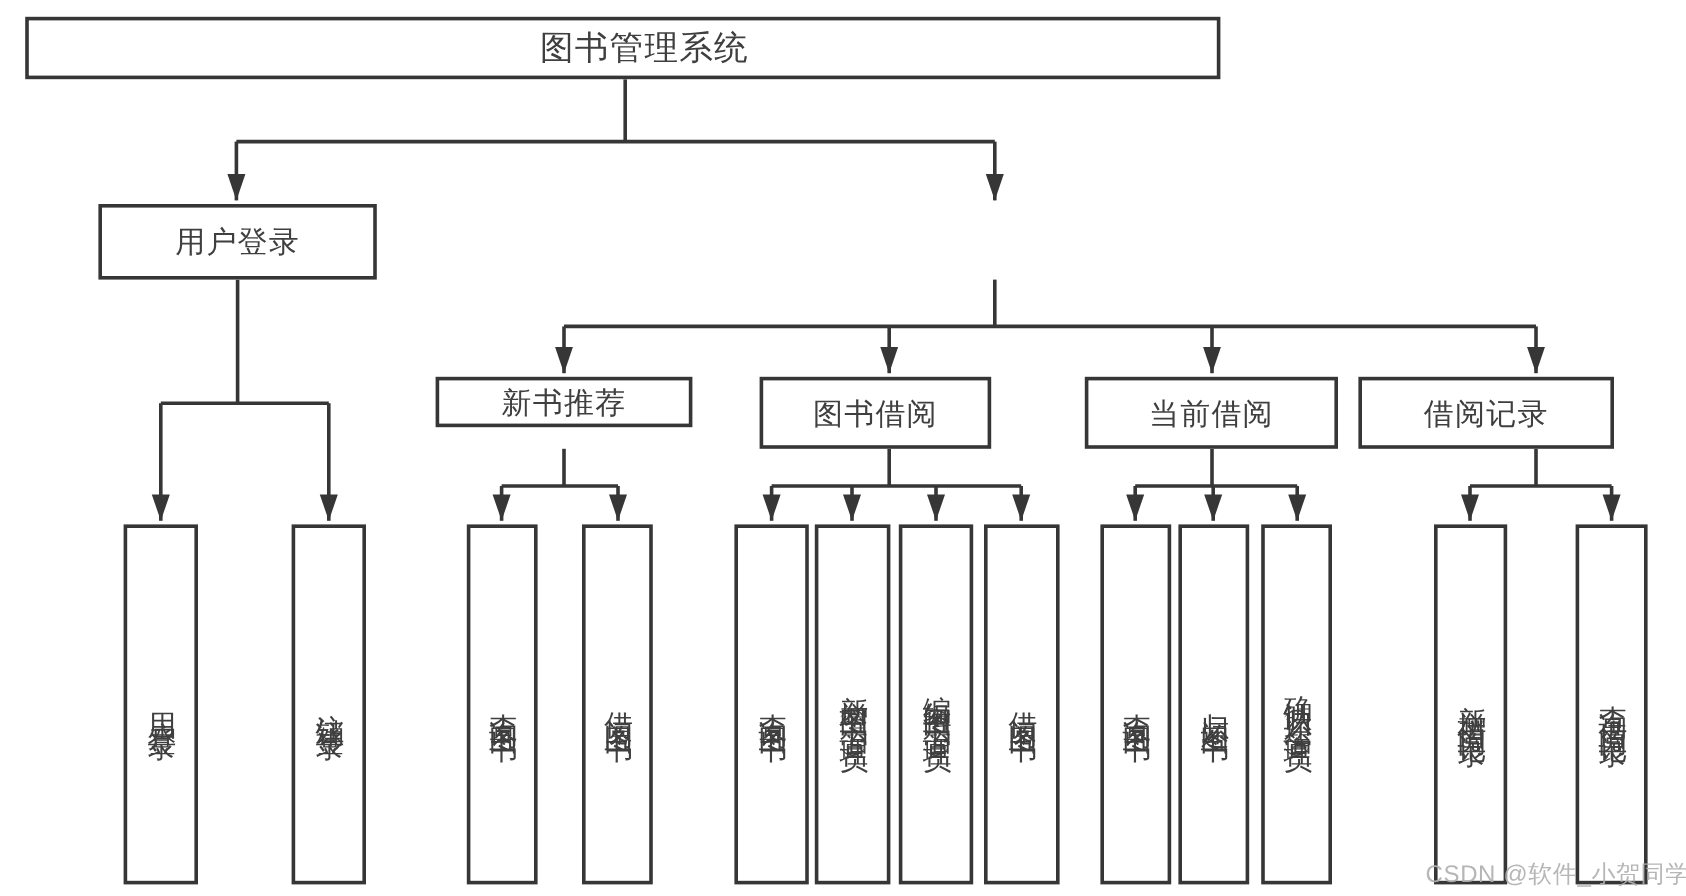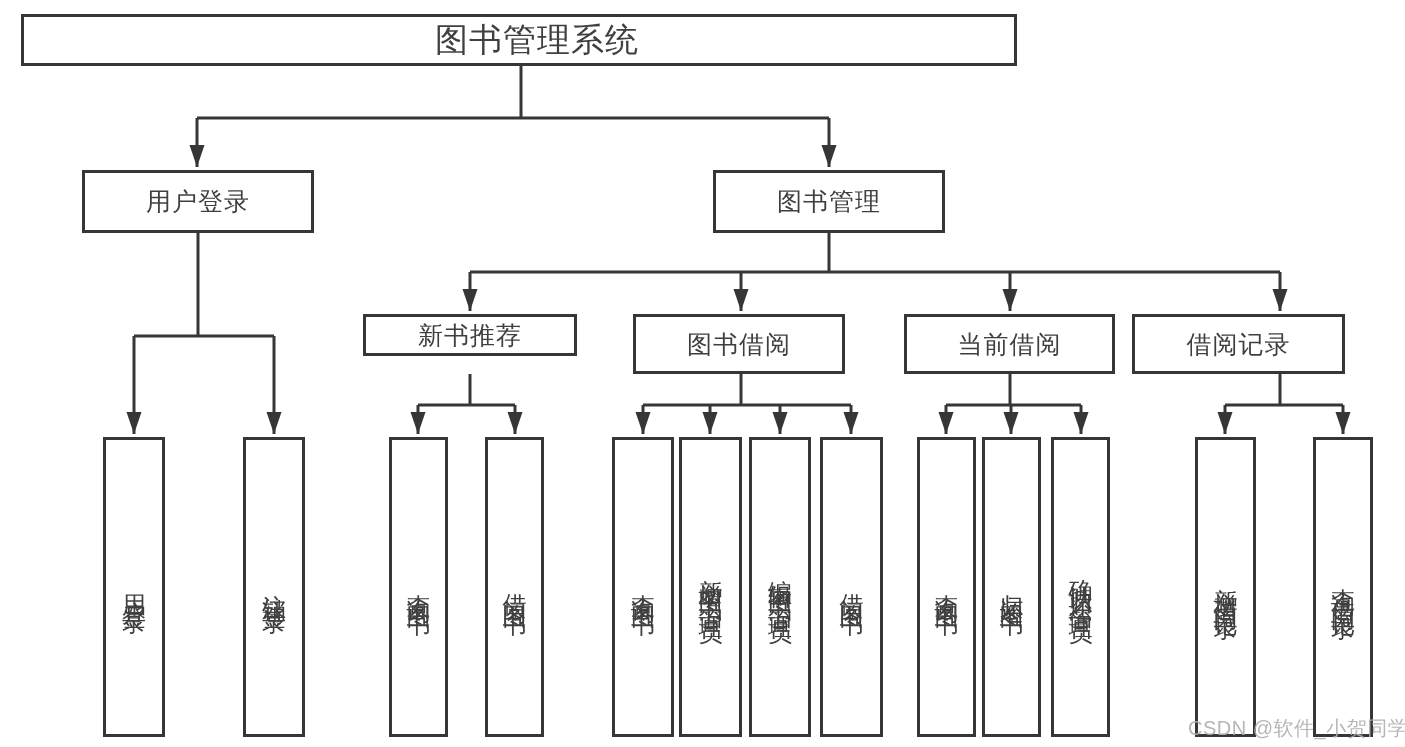--- a/index.html
+++ b/index.html
@@ -22,21 +22,21 @@
     box-sizing:border-box;
     border:3px solid var(--line);
     background:#fff;
     display:flex;align-items:center;justify-content:center;
     color:var(--text);
     font-size:25px;
     letter-spacing:1px;
     z-index:2;
     white-space:nowrap;
   }
-  .hbox.root{font-size:33px;justify-content:center;}
+  .hbox.root{font-size:28px;justify-content:center;}
   .hbox.root .lbl{padding-left:36px;}
   .vbox{
     position:absolute;
     box-sizing:border-box;
     border:3px solid var(--line);
     background:#fff;
     display:flex;align-items:center;justify-content:center;
     color:var(--text);
     font-size:24px;
     z-index:2;
@@ -126,28 +126,25 @@
     </g>
   </svg>
 
   <div class="hbox root" style="left:21px;top:14px;width:996px;height:52px">
     <span class="lbl">图书管理系统</span>
   </div>
 
   <div class="hbox" style="left:82px;top:170px;width:232px;height:63px">
     <span>用户登录</span>
   </div>
-  <div class="hbox" style="left:713px;top:170px;width:232px;height:63px">
-    <span>图书管理</span>
-  </div>
 
   <div class="hbox" style="left:363px;top:314px;width:214px;height:42px">
     <span>新书推荐</span>
   </div>
-  <div class="hbox" style="left:633px;top:314px;width:212px;height:60px">
+  <div class="hbox" style="left:633px;top:314px;width:193px;height:60px">
     <span>图书借阅</span>
   </div>
   <div class="hbox" style="left:904px;top:314px;width:211px;height:60px">
     <span>当前借阅</span>
   </div>
   <div class="hbox" style="left:1132px;top:314px;width:213px;height:60px">
     <span>借阅记录</span>
   </div>
 
   <div class="vbox" style="left:103px;top:437px;width:62px;height:300px">

